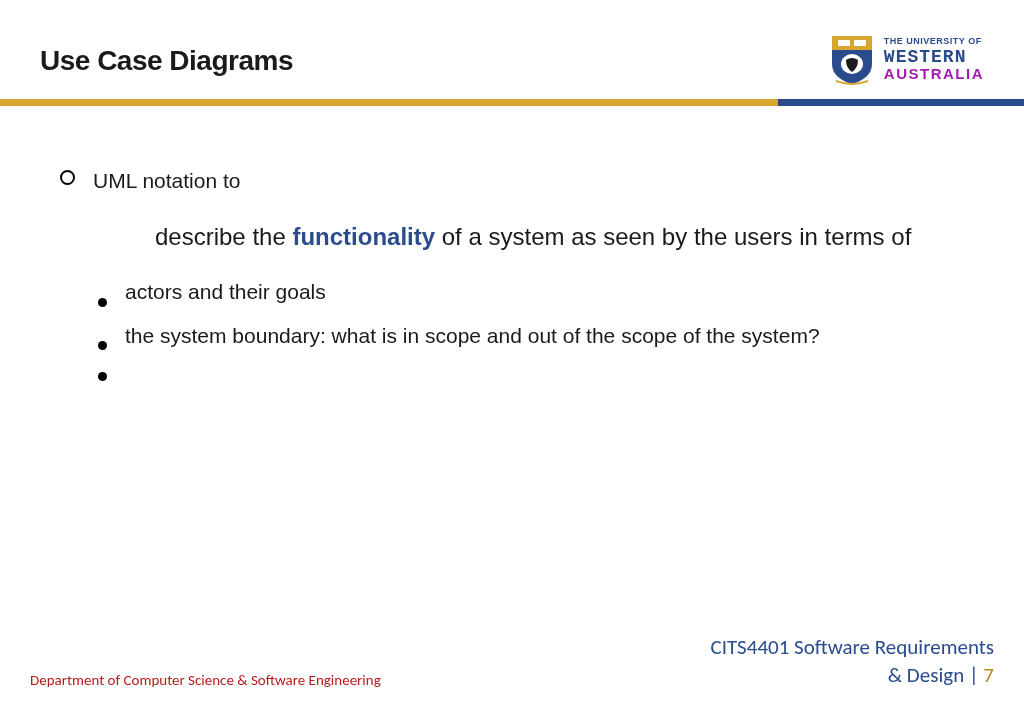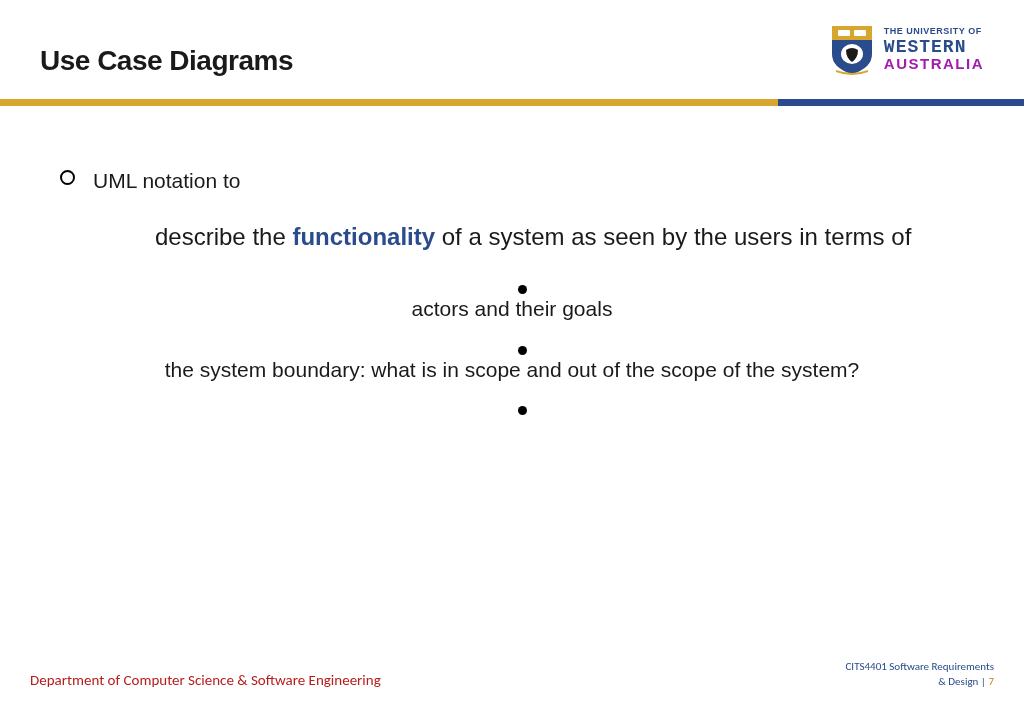--- a/index.html
+++ b/index.html
@@ -20,21 +20,21 @@
       padding: 45px 40px 10px 40px;
     }
     .page-title {
       font-size: 28px;
       font-weight: bold;
       color: #1a1a1a;
       letter-spacing: -0.5px;
     }
     .logo-container {
       position: absolute;
-      top: 22px;
+      top: 32px;
       right: 40px;
       display: flex;
       align-items: center;
       gap: 8px;
     }
     .shield {
       width: 48px;
       height: 54px;
     }
     .logo-text {
@@ -120,41 +120,40 @@
     }
     .highlight {
       color: #2a4b8c;
       font-weight: bold;
     }
     .sub-bullets {
       margin-top: 0;
     }
     .sub-bullet-row {
       display: flex;
-      align-items: center;
+      align-items: flex-end;
       margin-bottom: 14px;
-      flex-direction: column;
     }
     .footer {
       position: absolute;
       bottom: 20px;
       left: 0;
       right: 0;
       padding: 0 30px;
       display: flex;
       justify-content: space-between;
       align-items: flex-end;
     }
     .footer-left {
       font-size: 15px;
       color: #b91c1c;
       font-family: Calibri, Arial, sans-serif;
     }
     .footer-right {
-      font-size: 11px;
+      font-size: 21px;
       color: #2a4b8c;
       text-align: right;
       font-family: Calibri, Arial, sans-serif;
       line-height: 1.3;
     }
     .page-num {
       color: #c08820;
     }
   </style>
 </head>

